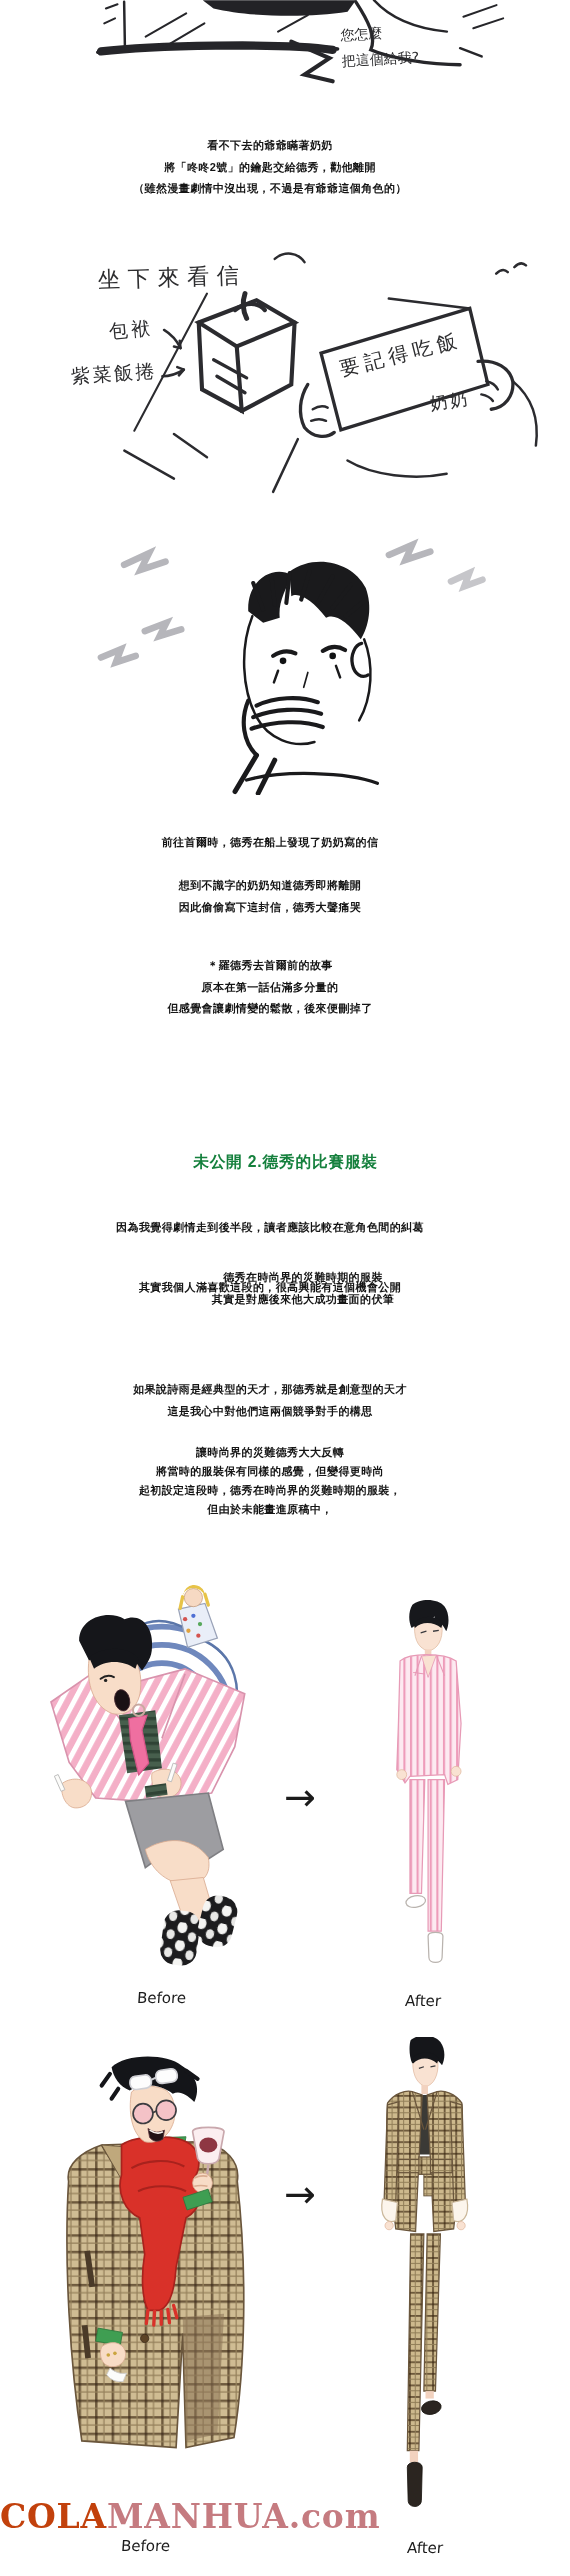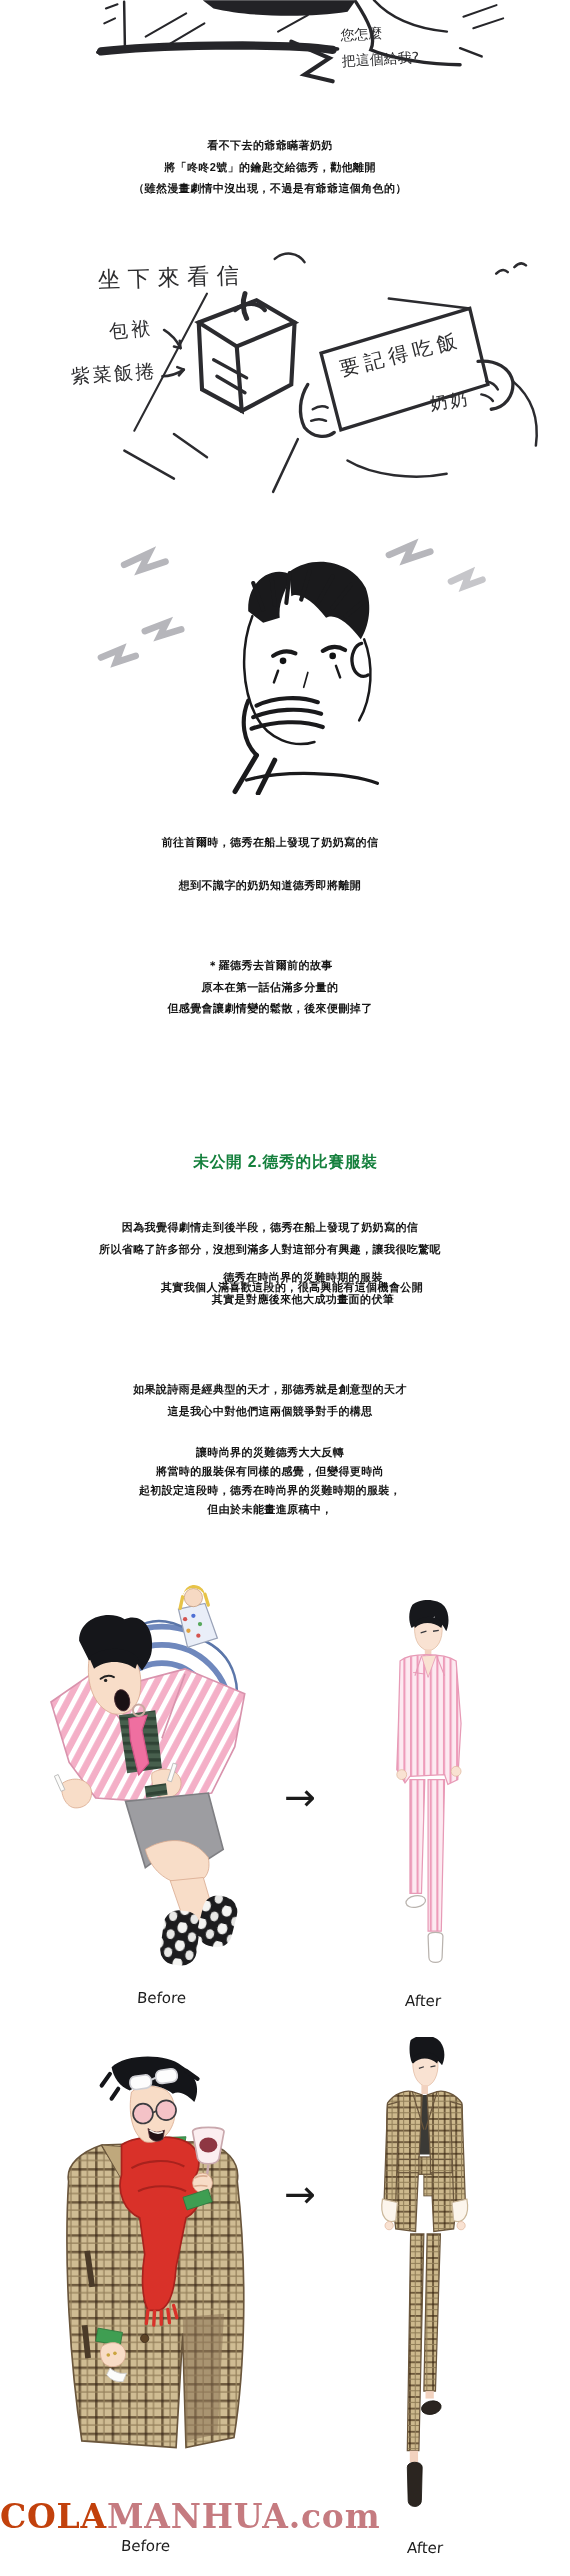--- a/index.html
+++ b/index.html
@@ -128,34 +128,34 @@
       <circle cx="342" cy="158" r="4"></circle>
         <circle cx="402" cy="152" r="4"></circle>
     </g>
   </svg>
 
   <div class="tblock" style="top:832px;">
     <div>前往首爾時，德秀在船上發現了奶奶寫的信</div>
   </div>
   <div class="tblock" style="top:875px;">
     <div>想到不識字的奶奶知道德秀即將離開</div>
+    <div>因此偷偷寫下這封信，德秀大聲痛哭</div>
   </div>
   <div class="tblock" style="top:955px;">
     <div>＊羅德秀去首爾前的故事</div>
     <div>原本在第一話佔滿多分量的</div>
     <div>但感覺會讓劇情變的鬆散，後來便刪掉了</div>
   </div>
 
   <div class="sec-title" style="top:1152px;">未公開 2.德秀的比賽服裝</div>
 
   <div class="tblock" style="top:1217px;">
-    <div>因為我覺得劇情走到後半段，德秀在船上發現了奶奶寫的信</div>
-    <div>所以省略了許多部分，沒想到滿多人對這部分有興趣，讓我很吃驚呢</div>
-  </div>
-  <div class="tblock" style="top:1277px;padding-left:22px;">
+    <div>因為我覺得劇情走到後半段，讀者應該比較在意角色間的糾葛</div>
+  </div>
+  <div class="tblock" style="top:1277px;">
     <div>其實我個人滿喜歡這段的，很高興能有這個機會公開</div>
   </div>
   <div class="tblock" style="top:1267px;padding-left:33px;">
     <div>德秀在時尚界的災難時期的服裝</div>
     <div>其實是對應後來他大成功畫面的伏筆</div>
   </div>
   <div class="tblock" style="top:1379px;">
     <div>如果說詩雨是經典型的天才，那德秀就是創意型的天才</div>
     <div>這是我心中對他們這兩個競爭對手的構思</div>
   </div>

